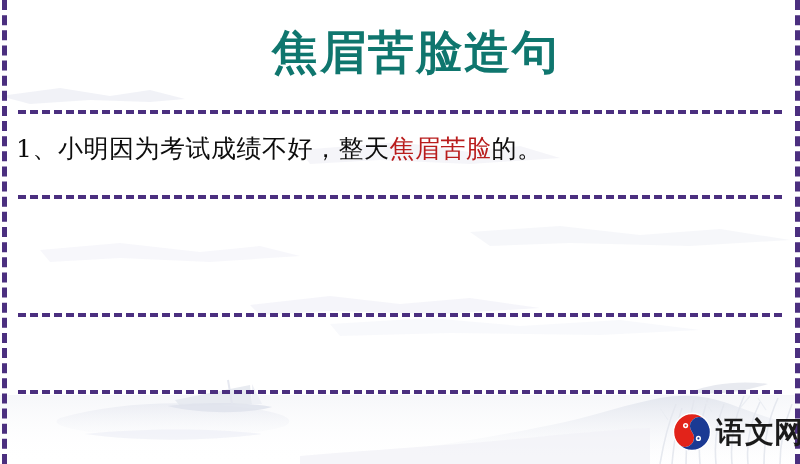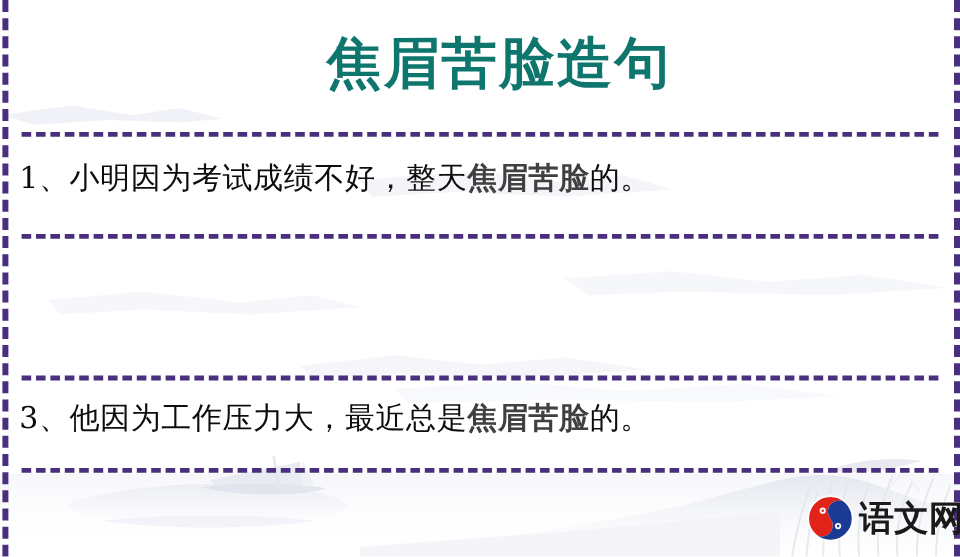--- a/index.html
+++ b/index.html
@@ -76,22 +76,22 @@
     left: 16px;
     width: 770px;
     font-family: "DejaVu Serif", "Liberation Serif", serif;
     font-size: 25px;
     line-height: 42px;
     color: #0d0d0d;
     letter-spacing: 0.5px;
     z-index: 6;
   }
   .sentence .idiom {
-    color: #404040;
-    font-weight: bold;
+    color: #b91c1c;
+    font-weight: normal;
   }
   #sentence-1 { top: 128px; }
   #sentence-2 { top: 213px; }
   #sentence-3 { top: 328px; }
 
   
   #logo {
     position: absolute;
     left: 672px;
     top: 412px;
@@ -187,21 +187,20 @@
   <div id="title">焦眉苦脸造句</div>
 
   <div class="hrule" style="top:110px;"></div>
   <div class="hrule" style="top:195px;"></div>
   <div class="hrule" style="top:313px;"></div>
   <div class="hrule" style="top:390px;"></div>
 
   <div class="sentence" id="sentence-1"><span>1、</span><span>小明因为考试成绩不好，整天</span><span class="idiom">焦眉苦脸</span><span>的。</span></div>
 
 
-  <div class="sentence" id="sentence-3"><span>3、</span><span>他因为工作压力大，最近总是</span><span class="idiom">焦眉苦脸</span><span>的。</span></div>
 
   <div id="logo">
     <svg id="logo-mark" viewBox="0 0 40 40" aria-hidden="true">
       <circle cx="20" cy="20" r="18.5" fill="#ffffff"></circle>
 
       <path d="M20 1.5 A18.5 18.5 0 0 0 7 33 A9.25 9.25 0 0 0 20 20 A9.25 9.25 0 0 1 33 7 A18.5 18.5 0 0 0 20 1.5 Z" fill="#e2231a"></path>
 
       <path d="M20 38.5 A18.5 18.5 0 0 0 33 7 A9.25 9.25 0 0 0 20 20 A9.25 9.25 0 0 1 7 33 A18.5 18.5 0 0 0 20 38.5 Z" fill="#1b3a93"></path>
 
       <circle cx="13.6" cy="13.6" r="2.6" fill="#ffffff"></circle>

